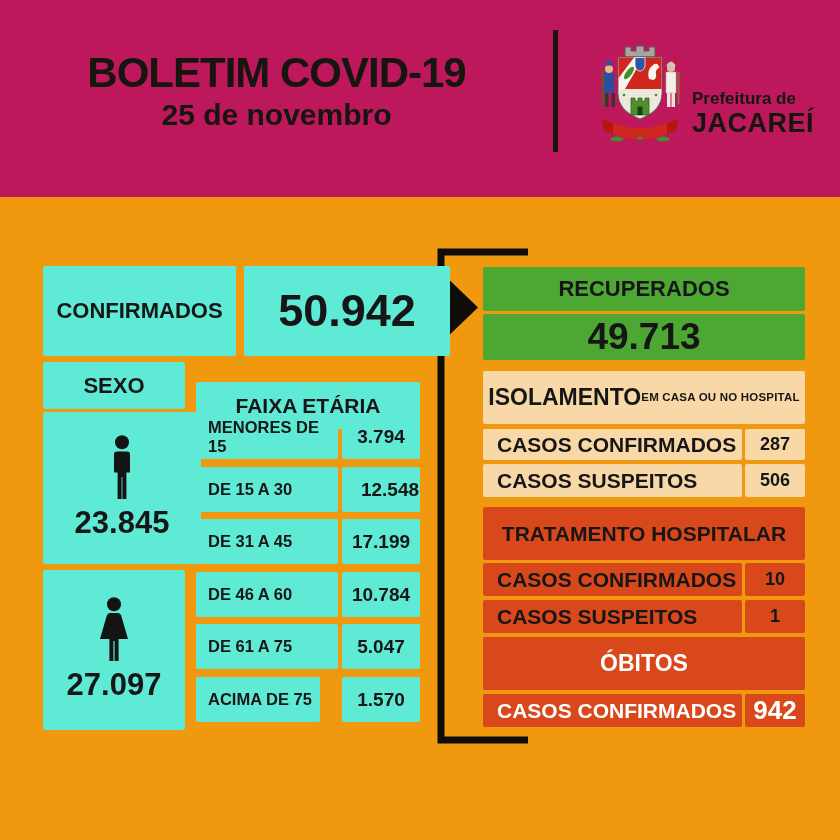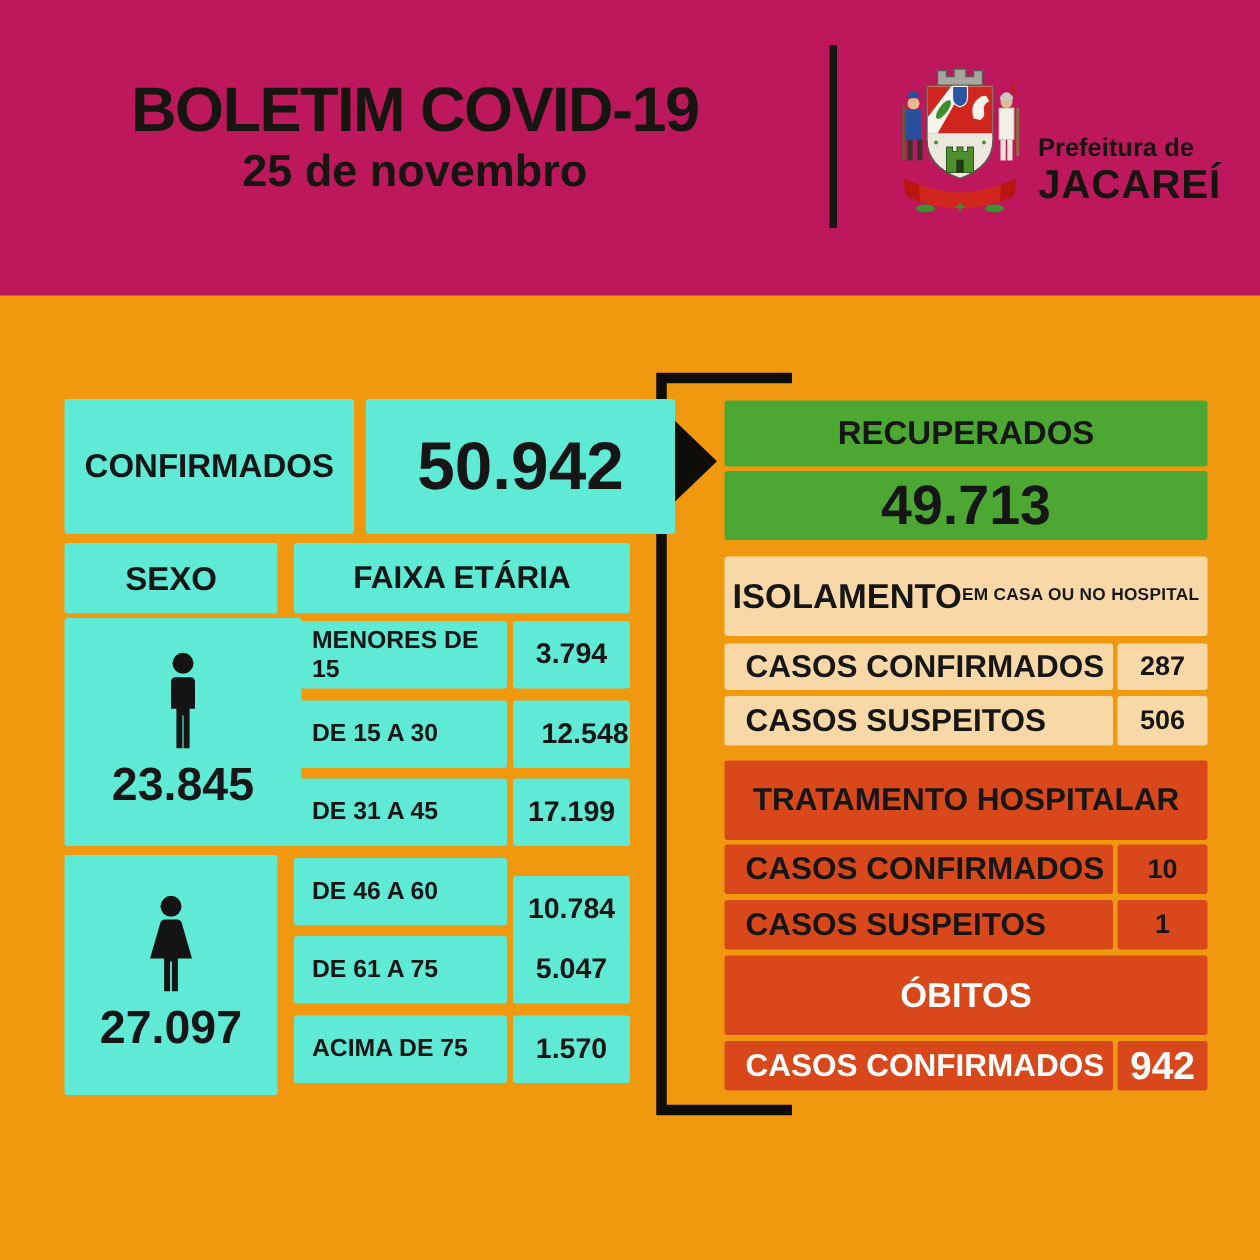--- a/index.html
+++ b/index.html
@@ -117,21 +117,21 @@
   <div class="box" style="left:43px;top:266px;width:193px;height:90px;font-size:22px;">
     <span>CONFIRMADOS</span>
   </div>
   <div class="box" style="left:244px;top:266px;width:206px;height:90px;font-size:45px;text-align:right;">
     <span>50.942</span>
   </div>
 
   <div class="box" style="left:43px;top:362px;width:142px;height:47px;font-size:22px;">
     <span>SEXO</span>
   </div>
-  <div class="box" style="left:196px;top:362px;width:224px;height:47px;font-size:21px;">
+  <div class="box" style="left:196px;top:382px;width:224px;height:47px;font-size:21px;">
     <span>FAIXA ETÁRIA</span>
   </div>
 
   <div class="box sexbox" style="left:43px;top:412px;width:158px;height:152px;">
     <svg class="icon-fig" width="36" height="64" viewBox="0 0 36 64">
       <circle cx="18" cy="7.2" r="7" fill="#141414"></circle>
       <path d="M13 16.5 h10 q3 0 3 3.2 V37.5 h-3.6 V64 h-4 V42 h-0.8 V64 h-4 V37.5 H10 V19.7 q0 -3.2 3 -3.2 Z" fill="#141414"></path>
     </svg>
     <div class="sex-value">23.845</div>
   </div>
@@ -161,32 +161,32 @@
   <div class="box row-label" style="left:196px;top:519px;width:142px;height:45px;font-size:16.5px;padding-left:12px;">
     <span>DE 31 A 45</span>
   </div>
   <div class="box" style="left:342px;top:519px;width:78px;height:45px;font-size:19px;">
     <span>17.199</span>
   </div>
 
   <div class="box row-label" style="left:196px;top:572px;width:142px;height:45px;font-size:16.5px;padding-left:12px;">
     <span>DE 46 A 60</span>
   </div>
-  <div class="box" style="left:342px;top:584px;width:78px;height:45px;font-size:19px;">
+  <div class="box" style="left:342px;top:572px;width:78px;height:45px;font-size:19px;">
     <span>10.784</span>
   </div>
 
   <div class="box row-label" style="left:196px;top:624px;width:142px;height:45px;font-size:16.5px;padding-left:12px;">
     <span>DE 61 A 75</span>
   </div>
   <div class="box" style="left:342px;top:624px;width:78px;height:45px;font-size:19px;">
     <span>5.047</span>
   </div>
 
-  <div class="box row-label" style="left:196px;top:677px;width:142px;height:45px;font-size:16.5px;padding-left:12px;">
+  <div class="box row-label" style="left:196px;top:677px;width:124px;height:45px;font-size:16.5px;padding-left:12px;">
     <span>ACIMA DE 75</span>
   </div>
   <div class="box" style="left:342px;top:677px;width:78px;height:45px;font-size:19px;">
     <span>1.570</span>
   </div>
 
   <div class="box gbox" style="left:483px;top:267px;width:322px;height:44px;font-size:22px;">
     <span>RECUPERADOS</span>
   </div>
   <div class="box gbox" style="left:483px;top:314px;width:322px;height:46px;font-size:37px;">

